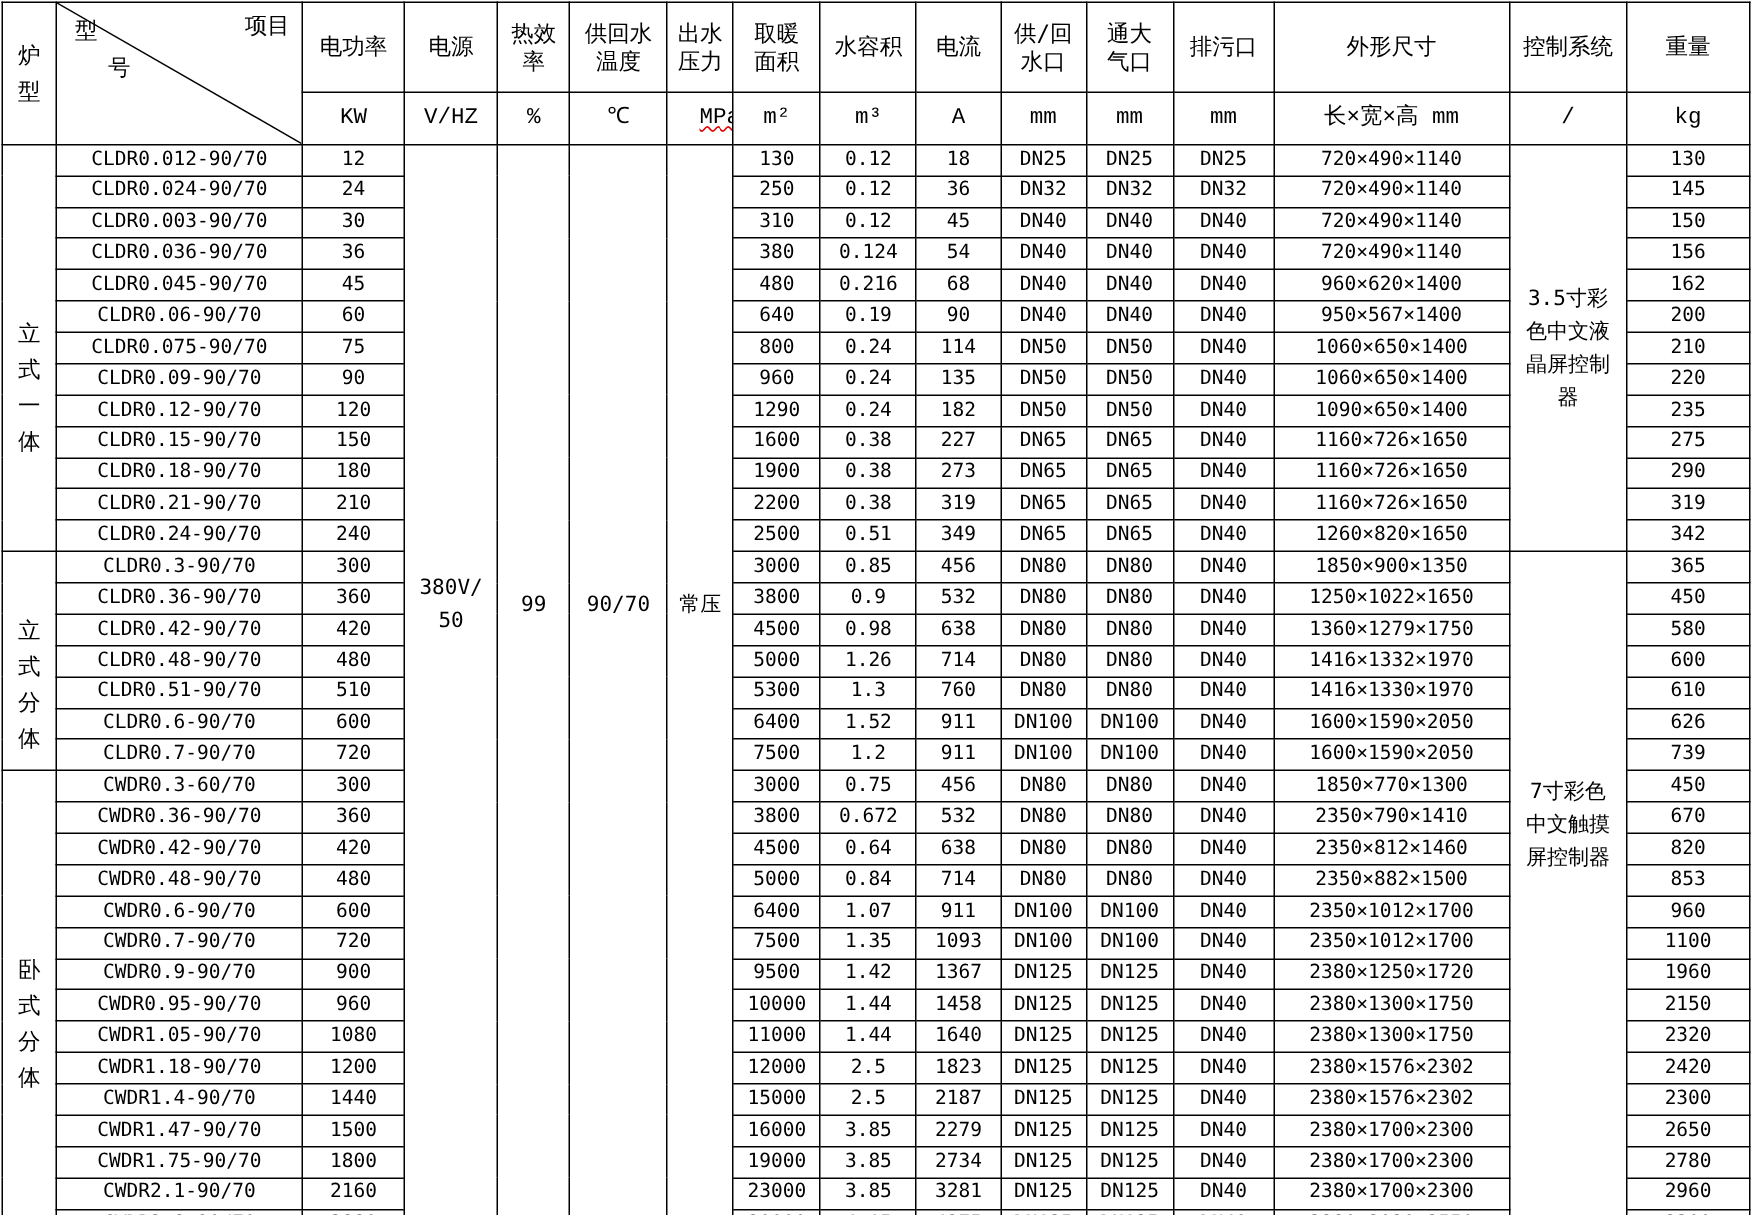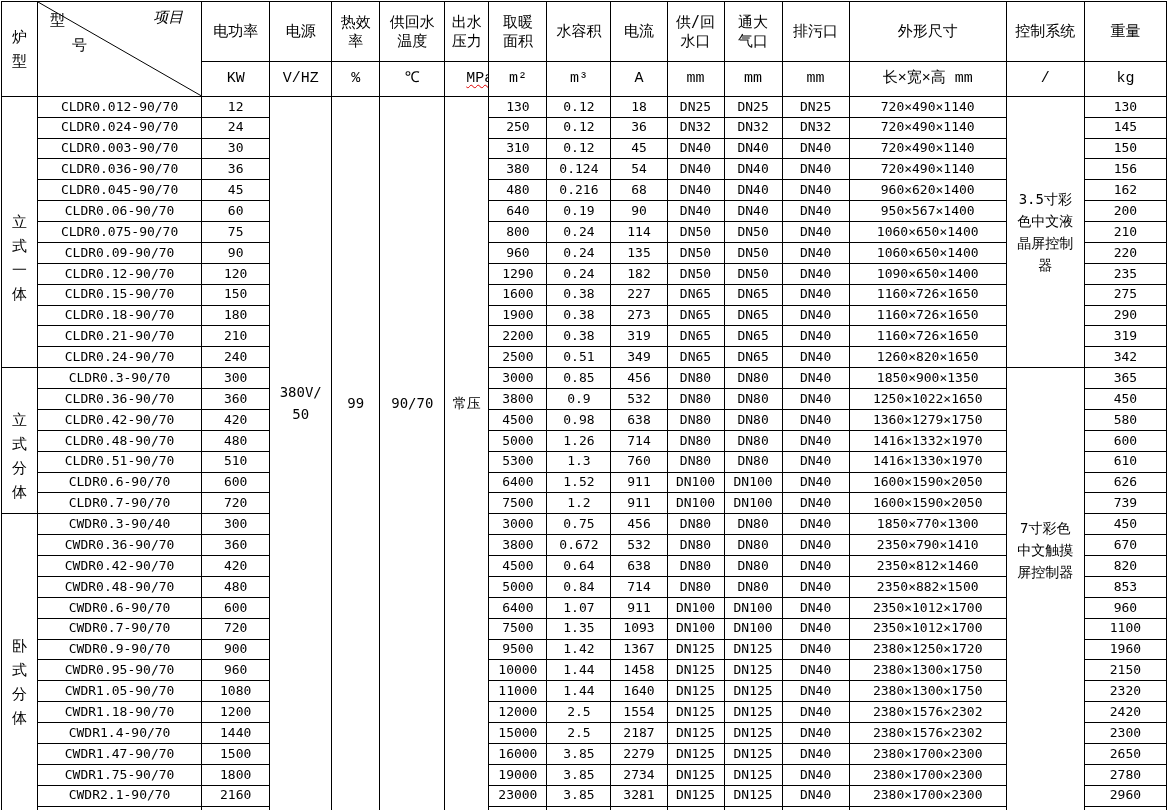--- a/index.html
+++ b/index.html
@@ -18,21 +18,21 @@
   .v{font-size:15px;line-height:24px;}
   .g0{padding-top:52px;}
   .g1{padding-top:30px;}
   .g2{padding-top:24px;}
   .mid{padding-bottom:118px;font-size:14px;line-height:22px;}
   .ctrl{font-size:14px;line-height:22px;text-align:center;}
   .ctrl2{padding-bottom:94px;}
   .corner{position:relative;padding:0;}
   .corner svg{position:absolute;left:0;top:0;width:100%;height:100%;display:block;}
   .corner span{position:absolute;font-size:15px;white-space:nowrap;}
-  .corner .item{top:6px;right:18px;font-style:italic;}
+  .corner .item{top:6px;right:8px;}
   .corner .m1{top:9px;left:12px;}
   .corner .m2{top:34px;left:34px;}
   .squiggle{text-decoration:underline;text-decoration-style:wavy;text-decoration-color:#e00000;
             text-decoration-thickness:1px;text-underline-offset:2px;margin-left:21px;}
 </style>
 </head>
 <body>
 
 <table>
   <colgroup>
@@ -362,21 +362,21 @@
         <td class="mono">DN100</td>
         <td class="mono">DN40</td>
         <td class="mono">1600×1590×2050</td>
         <td class="mono">739</td>
       </tr>
       <tr>
         <td class="v g2" rowspan="15">卧
 式
 分
 体</td>
-        <td class="mono">CWDR0.3-90/40</td>
+        <td class="mono">CWDR0.3-60/70</td>
         <td class="mono">300</td>
         <td class="mono">3000</td>
         <td class="mono">0.75</td>
         <td class="mono">456</td>
         <td class="mono">DN80</td>
         <td class="mono">DN80</td>
         <td class="mono">DN40</td>
         <td class="mono">1850×770×1300</td>
         <td class="mono">450</td>
       </tr>
@@ -474,21 +474,21 @@
         <td class="mono">DN125</td>
         <td class="mono">DN40</td>
         <td class="mono">2380×1300×1750</td>
         <td class="mono">2320</td>
       </tr>
       <tr>
         <td class="mono">CWDR1.18-90/70</td>
         <td class="mono">1200</td>
         <td class="mono">12000</td>
         <td class="mono">2.5</td>
-        <td class="mono">1554</td>
+        <td class="mono">1823</td>
         <td class="mono">DN125</td>
         <td class="mono">DN125</td>
         <td class="mono">DN40</td>
         <td class="mono">2380×1576×2302</td>
         <td class="mono">2420</td>
       </tr>
       <tr>
         <td class="mono">CWDR1.4-90/70</td>
         <td class="mono">1440</td>
         <td class="mono">15000</td>

